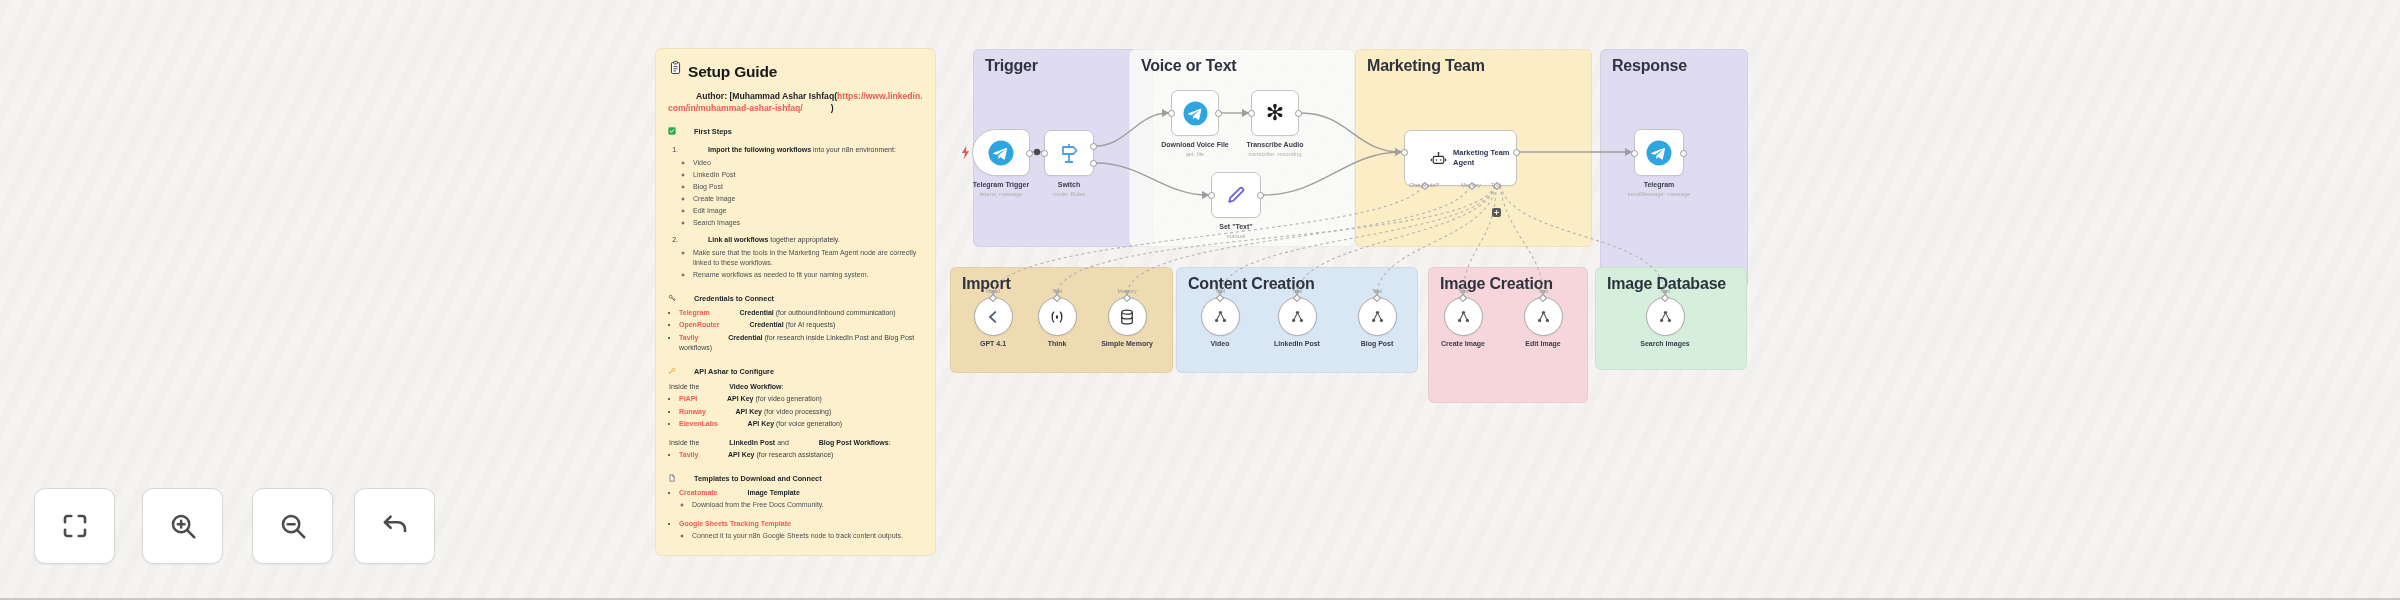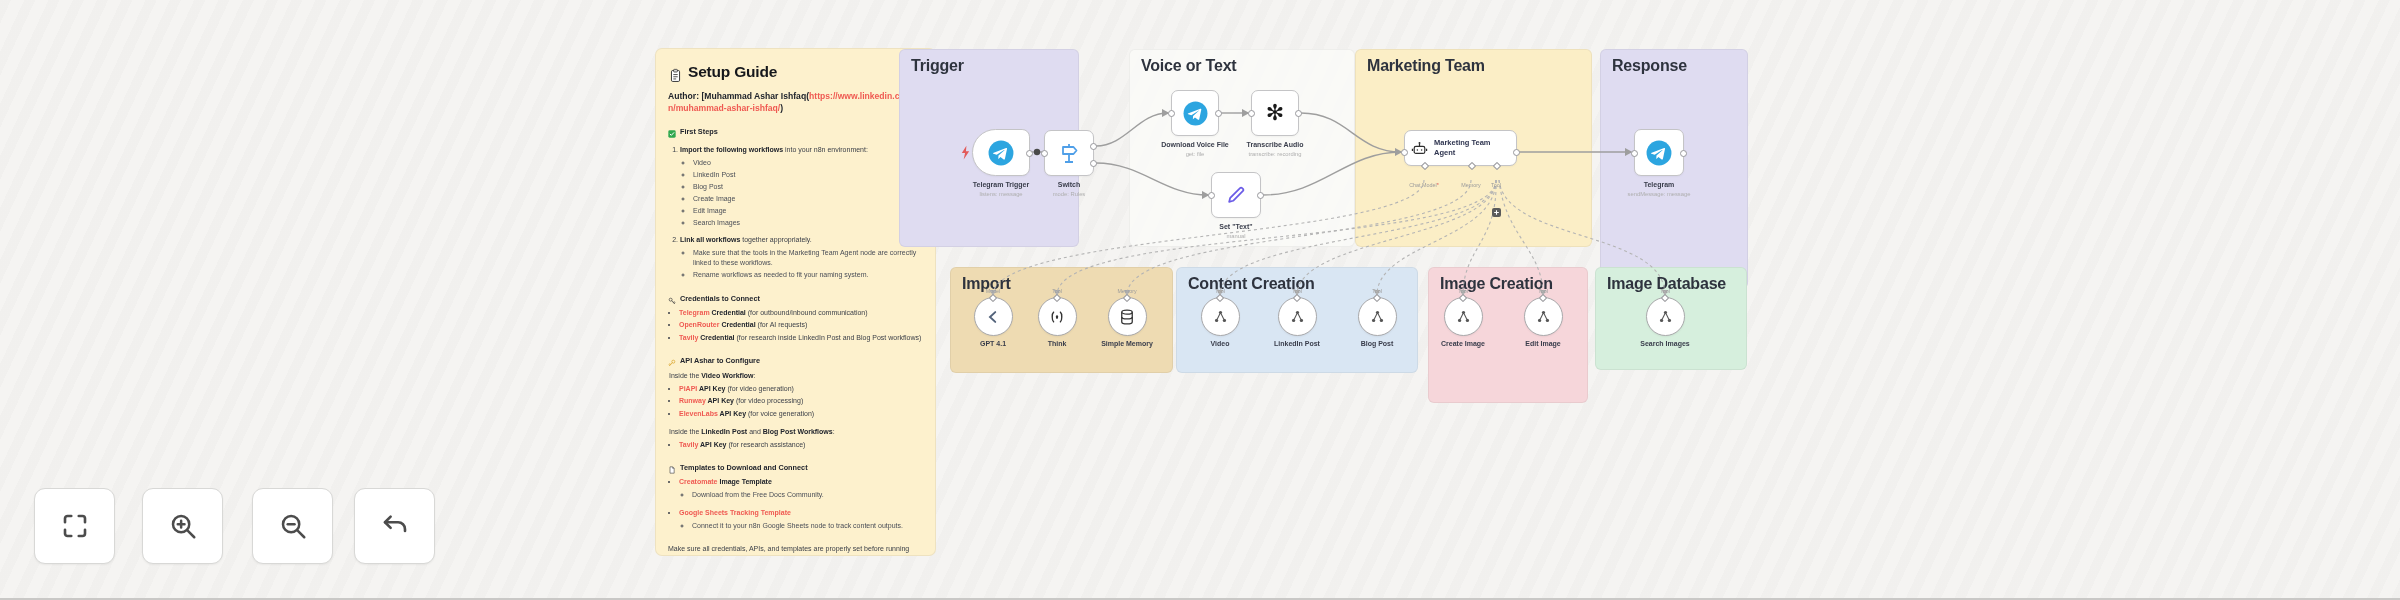--- a/index.html
+++ b/index.html
@@ -10,26 +10,26 @@
     background: repeating-linear-gradient(115deg, rgba(0,0,0,0.016) 0 10px, rgba(255,255,255,0.0) 10px 22px), #f5f4f2;
     border-bottom:2px solid #c9c8c6;
   }
   
   .panel { position:absolute; border-radius:6px; border:1px solid rgba(0,0,0,0.05); }
   .panel h2 { font-size:16px; font-weight:bold; color:#2e333e; padding:7px 0 0 11px; letter-spacing:-0.2px; }
   
   .note { position:absolute; left:655px; top:48px; width:281px; height:508px;
           background:#fdf1cd; border-radius:7px; border:1px solid rgba(0,0,0,0.06);
           padding:11px 12px; overflow:hidden; color:#3a3e47; font-size:7px; line-height:1.5; }
-  .nt-row { display:flex; align-items:flex-end; gap:5px; margin-bottom:7px; }
+  .nt-row { display:flex; align-items:flex-start; gap:5px; margin-bottom:7px; }
   .nt-title { font-size:15.5px; font-weight:bold; color:#15171b; letter-spacing:-0.2px; }
   .author { font-size:8.6px; line-height:1.4; word-break:break-all; margin-bottom:4px; }
-  .note-b { font-weight:bold; color:#20242c; }
+  .note-b { font-weight:bold; color:#20242c;margin-left:28px; }
   .note-red { color:#ef5a52; font-weight:bold; text-decoration:none; }
-  .nh { display:flex; align-items:flex-end; gap:4px; font-size:7.3px; font-weight:bold; color:#22252d; margin:13px 0 3px 0; }
+  .nh { display:flex; align-items:flex-start; gap:18px; font-size:7.3px; font-weight:bold; color:#22252d; margin:13px 0 3px 0; }
   ol.steps { padding-left:12px; margin-top:2px; }
   ol.steps > li { margin-top:7px; }
   ul.circ { list-style:circle; padding-left:13px; margin:2px 0 0 0; color:#4a4e57; }
   ul.circ li { margin:1.5px 0; }
   ul.dots { list-style:disc; padding-left:11px; margin:2px 0 0 0; }
   ul.dots > li { margin:2px 0; }
   ul.dots > li.sp { margin-top:8px; }
   .intro { margin:4px 0 1px 1px; }
   .nfooter { margin-top:13px; color:#3c4048; }
   .nicon { display:inline-flex; flex:none; }
@@ -162,21 +162,21 @@
       <li class="sp">
         <span class="note-red">Google Sheets Tracking Template</span>
         <ul class="circ">
             <li>Connect it to your n8n Google Sheets node to track content outputs.</li>
           </ul>
       </li>
     </ul>
     <p class="nfooter">Make sure all credentials, APIs, and templates are properly set before running</p>
   </div>
 
-  <div class="panel" style="left:899px;top:49px;width:180px;height:198px;background:#dfdcf1">
+  <div class="panel" style="left:973px;top:49px;width:180px;height:198px;background:#dfdcf1">
       <h2>Trigger</h2>
     </div>
   <div class="panel" style="left:1355px;top:49px;width:237px;height:198px;background:#fbeec6">
       <h2>Marketing Team</h2>
     </div>
   <div class="panel" style="left:1129px;top:49px;width:226px;height:198px;background:rgba(250,250,248,0.85)">
       <h2>Voice or Text</h2>
     </div>
   <div class="panel" style="left:1600px;top:49px;width:148px;height:240px;background:#dfdcf1">
       <h2>Response</h2>
@@ -297,21 +297,21 @@
         </svg>
     </span>
     <span class="pin" style="left:-4px;top:19px"></span>
     <span class="pin" style="right:-4px;top:19px"></span>
   </div>
   <div class="nlbl" style="left:1191px;top:223px">
     <div class="nlabel">Set "Text"</div>
     <div class="nsub">manual</div>
   </div>
 
-  <div class="node" style="left:1404px;top:130px;width:113px;height:36px;justify-content:flex-start;padding-left:6px">
+  <div class="node" style="left:1404px;top:130px;width:113px;height:56px;justify-content:flex-start;padding-left:25px">
     <span class="nicon">
       <svg width="17" height="17" viewBox="0 0 24 24" fill="none" stroke="#2d2d2d" stroke-width="1.7">
           <rect x="4.5" y="9" width="15" height="10" rx="2.5"></rect>
           <path d="M12 9V5.5"></path>
           <circle cx="12" cy="4.2" r="1.4" fill="#2d2d2d" stroke="none"></circle>
           <circle cx="9" cy="14" r="1.1" fill="#2d2d2d" stroke="none"></circle>
           <circle cx="15" cy="14" r="1.1" fill="#2d2d2d" stroke="none"></circle>
           <path d="M2 12.5v3M22 12.5v3"></path>
         </svg>
     </span>

